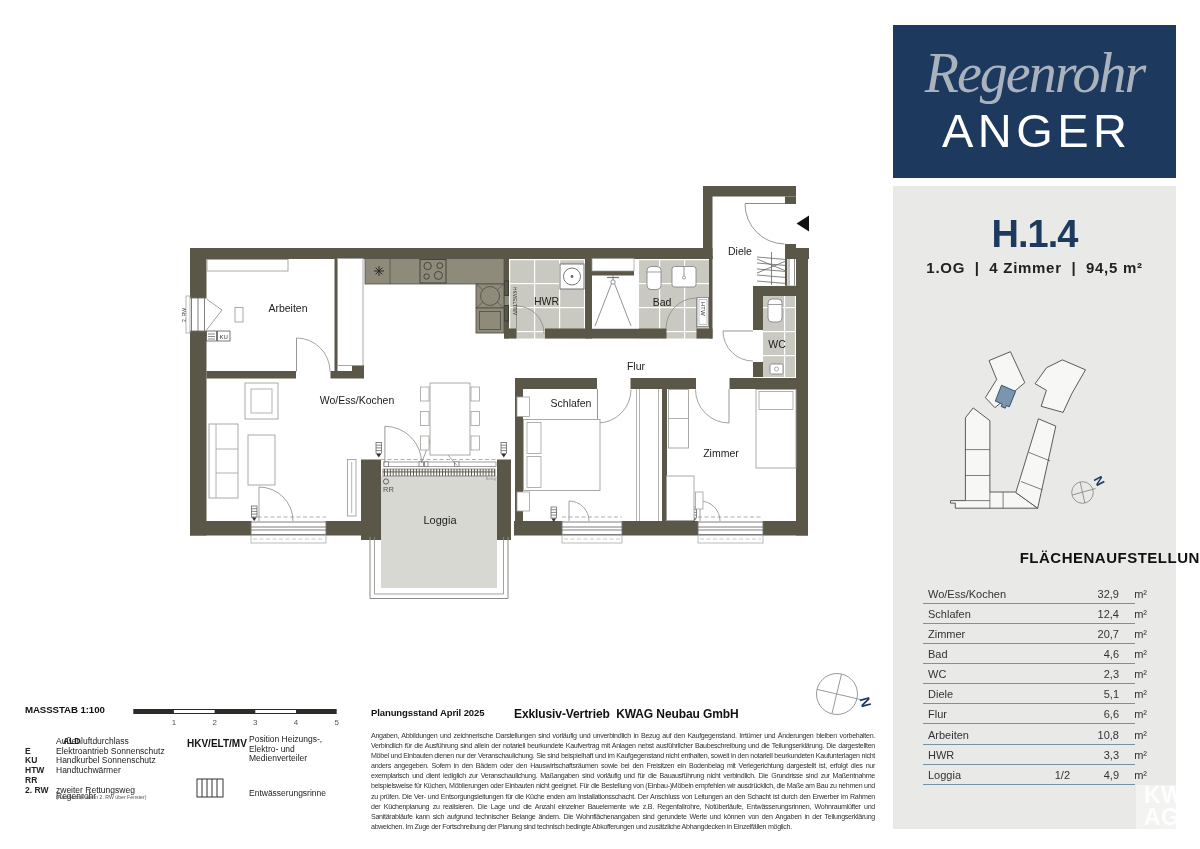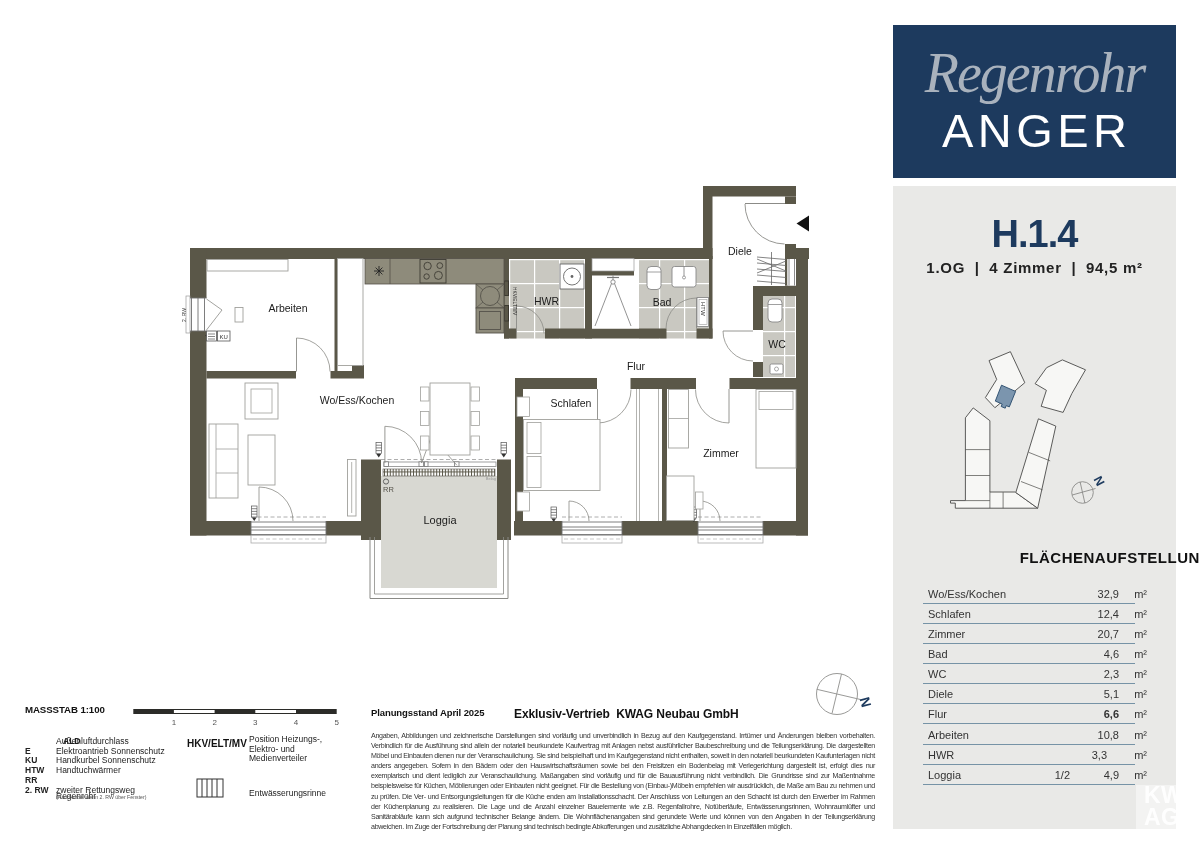--- a/index.html
+++ b/index.html
@@ -497,31 +497,31 @@
         <span style="position:absolute;right:16px;bottom:3px;">2,3</span>
         <span style="position:absolute;right:-12px;bottom:3px;">m²</span>
       </div>
 <div style="position:relative;height:19.1px;border-bottom:1.4px solid #7693a6;font-size:11px;color:#333;">
         <span style="position:absolute;left:5px;bottom:3px;">Diele</span>
         <span style="position:absolute;right:16px;bottom:3px;">5,1</span>
         <span style="position:absolute;right:-12px;bottom:3px;">m²</span>
       </div>
 <div style="position:relative;height:19.1px;border-bottom:1.4px solid #7693a6;font-size:11px;color:#333;">
         <span style="position:absolute;left:5px;bottom:3px;">Flur</span>
-        <span style="position:absolute;right:16px;bottom:3px;font-weight:bold;">6,6</span>
+        <span style="position:absolute;right:16px;bottom:3px;">6,6</span>
         <span style="position:absolute;right:-12px;bottom:3px;">m²</span>
       </div>
 <div style="position:relative;height:19.1px;border-bottom:1.4px solid #7693a6;font-size:11px;color:#333;">
         <span style="position:absolute;left:5px;bottom:3px;">Arbeiten</span>
         <span style="position:absolute;right:16px;bottom:3px;">10,8</span>
         <span style="position:absolute;right:-12px;bottom:3px;">m²</span>
       </div>
 <div style="position:relative;height:19.1px;border-bottom:1.4px solid #7693a6;font-size:11px;color:#333;">
         <span style="position:absolute;left:5px;bottom:3px;">HWR</span>
-        <span style="position:absolute;right:28px;bottom:3px;">3,3</span>
+        <span style="position:absolute;right:16px;bottom:3px;">3,3</span>
         <span style="position:absolute;right:-12px;bottom:3px;">m²</span>
       </div>
 <div style="position:relative;height:19.1px;border-bottom:1.4px solid #7693a6;font-size:11px;color:#333;">
         <span style="position:absolute;left:5px;bottom:3px;">Loggia</span>
         <span style="position:absolute;right:65px;bottom:3px;">1/2</span>
         <span style="position:absolute;right:16px;bottom:3px;">4,9</span>
         <span style="position:absolute;right:-12px;bottom:3px;">m²</span>
       </div>
     </div>
 

